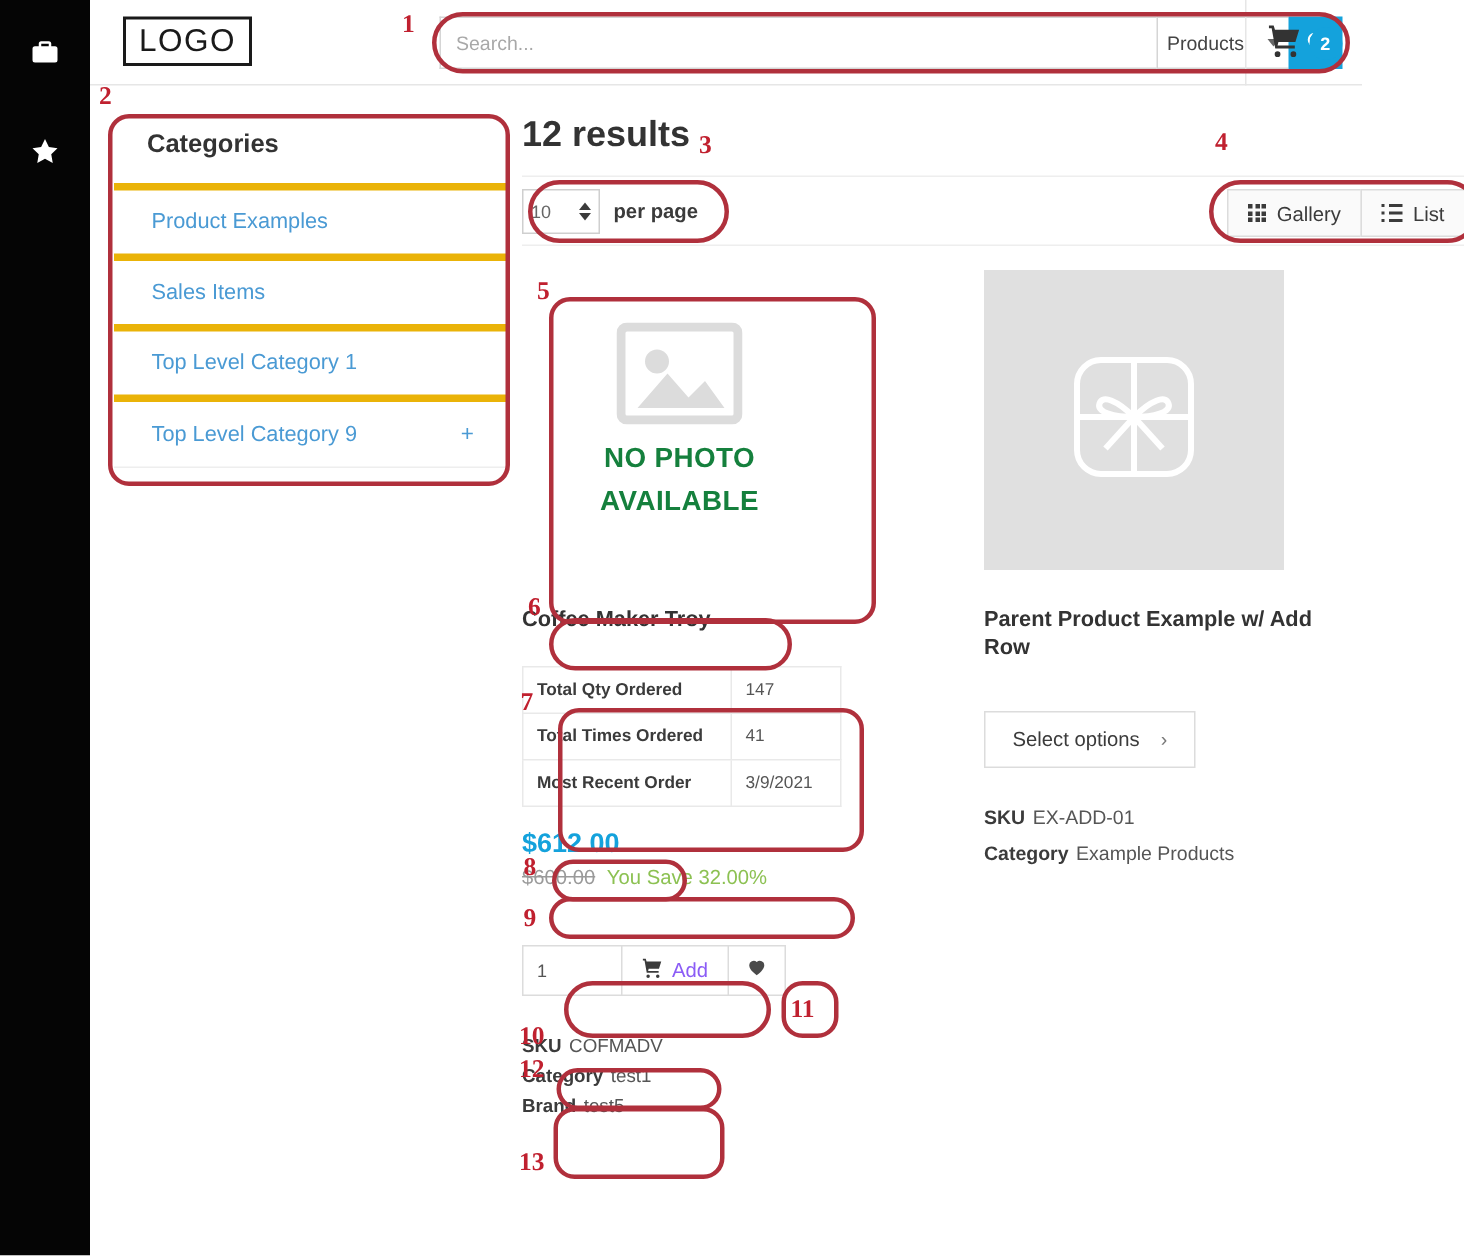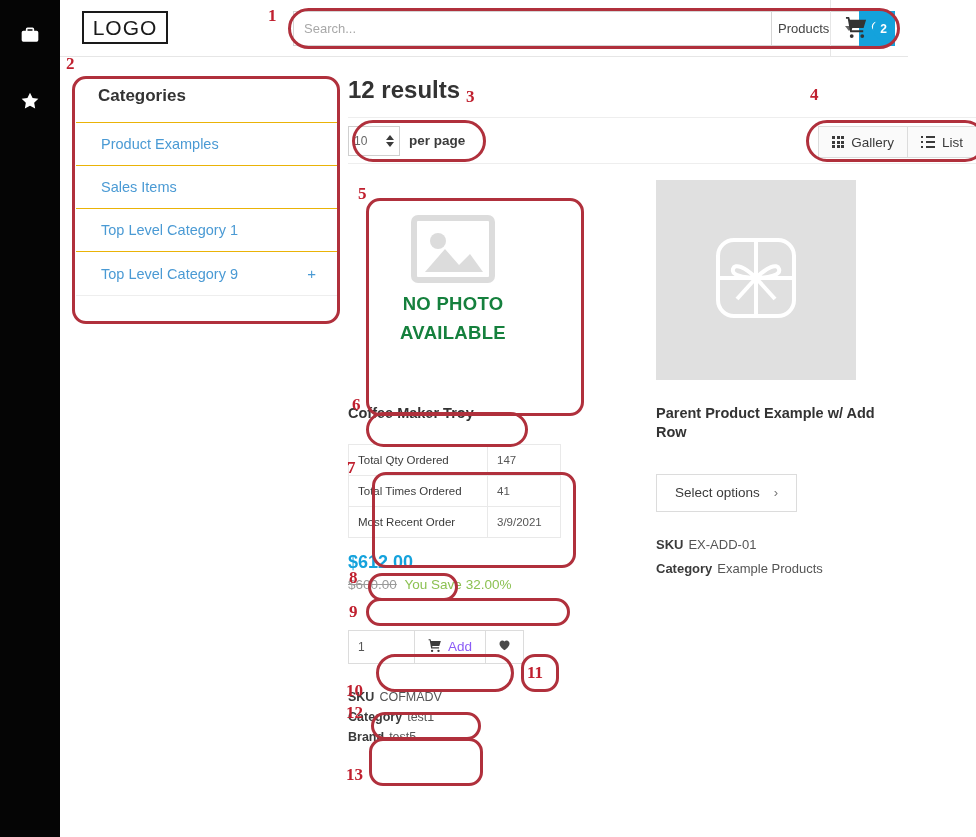--- a/index.html
+++ b/index.html
@@ -96,21 +96,21 @@
   #cats {
     position: absolute; left: 76px; top: 78px;
     width: 262px;
     background: #fff;
   }
   #cats-title {
     font-size: 17px; font-weight: bold; color: #333;
     padding: 8px 22px 16px 22px;
   }
   .cat-item {
-    border-top: 1px solid #eab308;
+    border-top: 5px solid #eab308;
     padding: 13px 22px 13px 25px;
     font-size: 14.5px; color: #4a9ad4;
     display: flex; align-items: center; justify-content: space-between;
     cursor: pointer;
   }
   .cat-plus { color: #4a9ad4; font-size: 15px; }
   #cats-bottom { border-top: 1px solid #eeeeee; height: 1px; }
 
   
   #results-title {
@@ -203,21 +203,21 @@
     margin-top: 21px;
     width: 213px;
     border-collapse: collapse;
   }
   .stats td {
     border: 1px solid #e9e9e9;
     height: 31px;
     font-size: 11.5px;
     padding: 0 9px;
   }
-  .stats td.k { font-weight: normal; color: #3b3b3b; width: 139px; }
+  .stats td.k { font-weight: bold; color: #3b3b3b; width: 139px; }
   .stats td.v { color: #555; }
 
   .price-now {
     margin-top: 14px;
     font-size: 18px; font-weight: bold; color: #14a2dc;
   }
   .price-old-row { margin-top: 4px; font-size: 13.5px; }
   .price-old { color: #9a9a9a; text-decoration: line-through; }
   .price-save { color: #8cc152; margin-left: 4px; }
 

